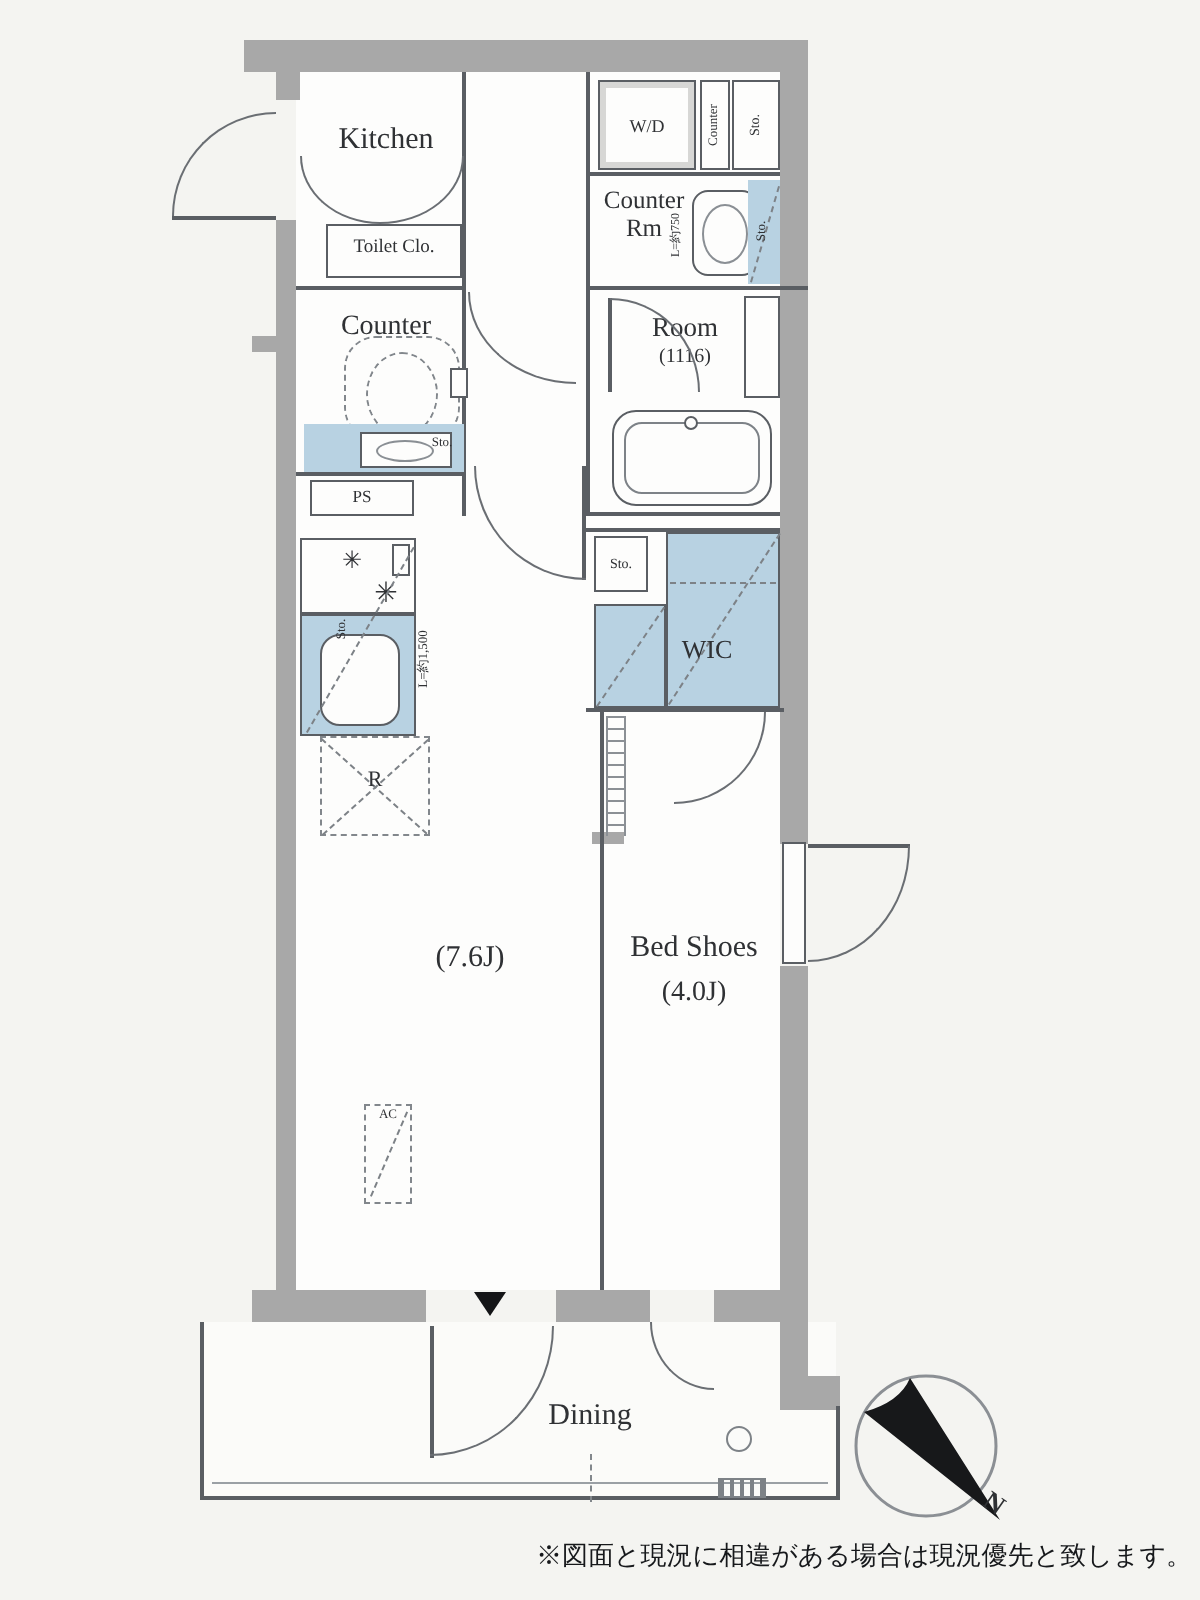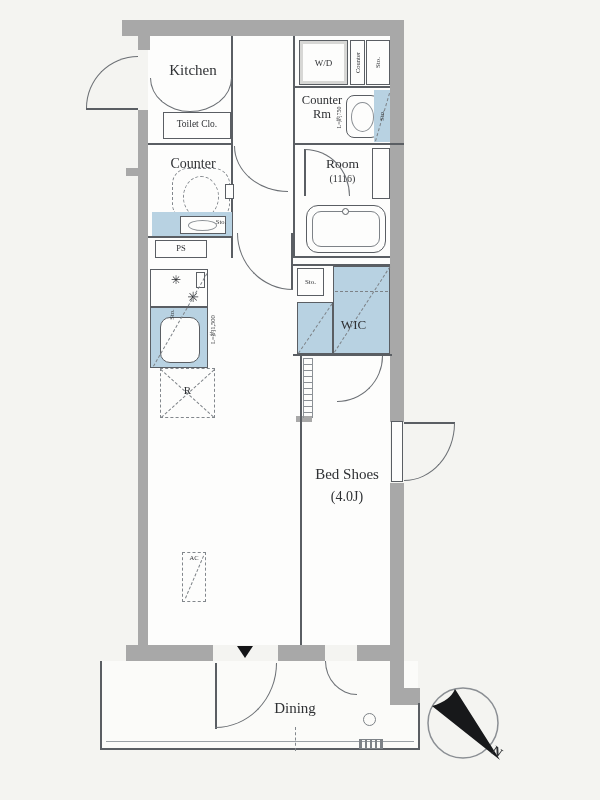--- a/index.html
+++ b/index.html
@@ -130,20 +130,21 @@
   <div class="box blue" style="left:297px;top:268px;width:27px;height:28px;border-width:1px;"></div>
   <div class="lbl" style="left:297px;top:278px;width:27px;font-size:7px;">Sto.</div>
   <div class="fill blue" style="left:297px;top:302px;width:36px;height:52px;border:1px solid #5a5e63;"></div>
   <div class="diag" style="left:298px;top:353px;width:60px;transform:rotate(-55.8deg);"></div>
   <div class="fill blue" style="left:333px;top:266px;width:57px;height:88px;border:1px solid #5a5e63;"></div>
   <div class="diag" style="left:335px;top:291px;width:53px;"></div>
   <div class="diag" style="left:334px;top:352px;width:102px;transform:rotate(-57deg);"></div>
   <div class="lbl" style="left:327px;top:318px;width:53px;font-size:13px;">WIC</div>
   <div class="arc arc-br" style="left:337px;top:356px;width:46px;height:46px;"></div>
 
+  <div class="lbl" style="left:160px;top:471px;width:150px;font-size:15px;">(7.6J)</div>
 
   <div class="dashbox" style="left:182px;top:552px;width:24px;height:50px;"></div>
   <div class="lbl" style="left:182px;top:554px;width:24px;font-size:6.5px;">AC</div>
   <div class="diag" style="left:185px;top:598px;width:46px;transform:rotate(-66.8deg);"></div>
 
   <div class="lbl" style="left:303px;top:466px;width:88px;font-size:15px;">Bed Shoes</div>
   <div class="lbl" style="left:303px;top:489px;width:88px;font-size:14px;">(4.0J)</div>
 
   <div class="box" style="left:391px;top:421px;width:12px;height:61px;border-width:1px;"></div>
   <div class="ln" style="left:404px;top:422px;width:51px;height:2px;"></div>
@@ -161,14 +162,15 @@
   <div class="ln" style="left:215px;top:663px;width:2px;height:66px;"></div>
   <div class="arc arc-br" style="left:215px;top:663px;width:62px;height:65px;"></div>
   <div class="arc arc-bl" style="left:325px;top:661px;width:32px;height:34px;"></div>
 
   <svg class="abs" style="left:420px;top:680px;" width="90" height="90" viewBox="0 0 90 90">
     <circle cx="43" cy="43" r="35" fill="none" stroke="#8b8f94" stroke-width="1.5"></circle>
     <path d="M12,26 L80,80 L35,9 Q30,21 12,26 Z" fill="#17181a"></path>
   </svg>
   <div class="lbl" style="left:488px;top:744px;width:18px;font-size:13.5px;font-weight:bold;transform:rotate(35deg);">N</div>
 
+  <div class="disclaimer" style="left:180px;top:769px;width:416px;">※図面と現況に相違がある場合は現況優先と致します。</div>
 
 </div>
 
 </body></html>

